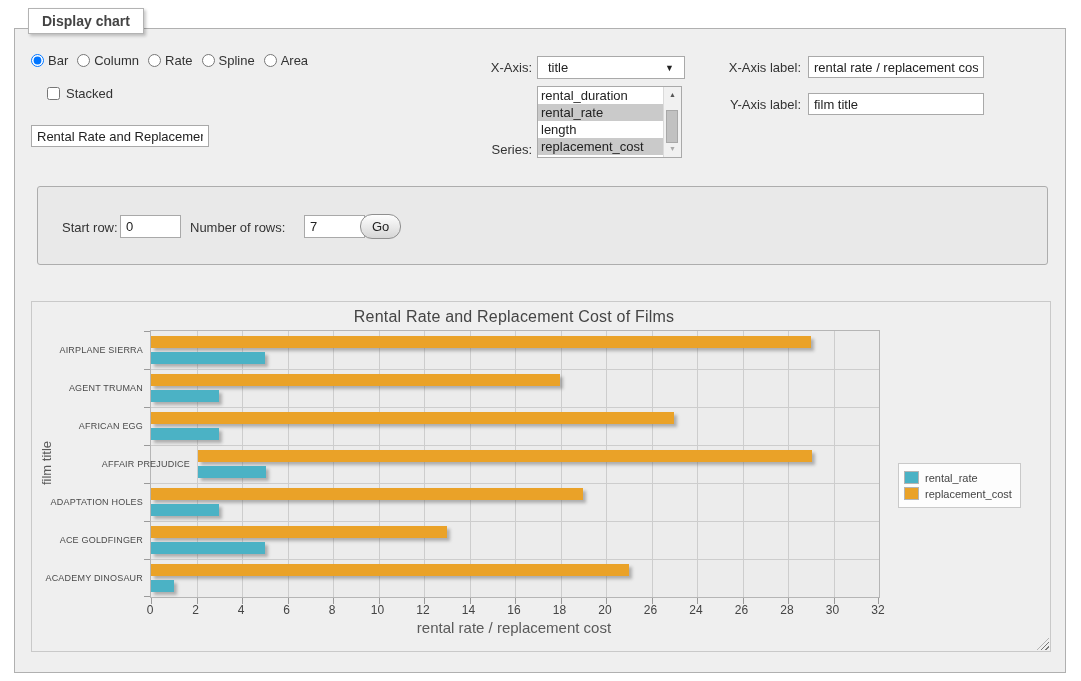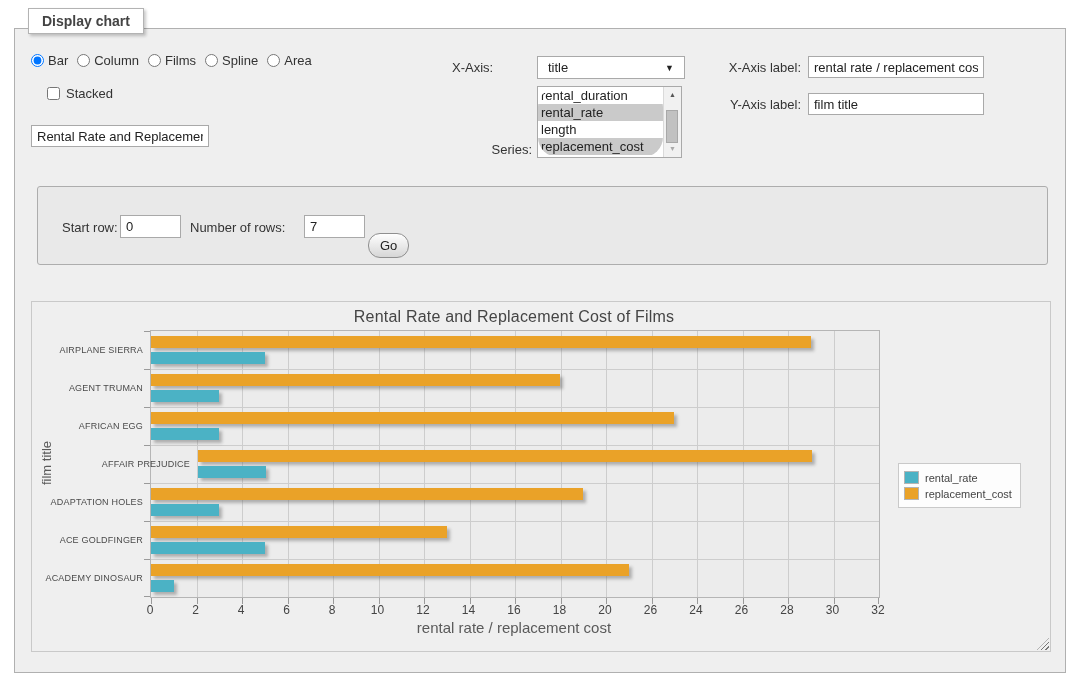--- a/index.html
+++ b/index.html
@@ -14,26 +14,26 @@
 
   
   .radio-row{position:absolute;left:16px;top:24px;display:flex;align-items:center;font-size:13px;color:#333;}
   .radio-item{display:flex;align-items:center;margin-right:9px;}
   .radio-item input{margin:0 4px 0 0;width:13px;height:13px;}
   .stacked-row{position:absolute;left:16px;top:57px;display:flex;align-items:center;font-size:13px;color:#333;padding-left:16px;}
   .stacked-row input{margin:0 6px 0 0;width:13px;height:13px;}
   .title-input{position:absolute;left:16px;top:96px;width:178px;height:22px;}
 
   
-  #x-axis-field-label{position:absolute;left:437px;top:31px;width:80px;}
+  #x-axis-field-label{position:absolute;left:437px;top:31px;width:80px;text-align:right;}
   .select{position:absolute;left:522px;top:27px;width:148px;height:23px;background:#fff;border:1px solid #a9a9a9;box-sizing:border-box;font-size:13px;color:#222;display:flex;align-items:center;padding:0 10px;cursor:default;}
   .select-arrow{margin-left:auto;font-size:9px;color:#222;}
   #series-field-label{position:absolute;left:437px;top:113px;width:80px;text-align:right;}
   .listbox{position:absolute;left:522px;top:57px;width:145px;height:72px;background:#fff;border:1px solid #a9a9a9;box-sizing:border-box;display:flex;}
-  .options{flex:1;overflow:hidden;border-radius:20px;}
+  .options{flex:1;overflow:hidden;}
   .opt{height:17px;line-height:17px;font-size:13px;color:#222;padding:0 3px;white-space:nowrap;}
   .opt.sel{background:#cacaca;}
   .scrollbar{width:17px;background:#f1f1f1;border-left:1px solid #dadada;position:relative;}
   .sb-btn{position:absolute;left:0;width:100%;height:14px;font-size:7px;color:#555;text-align:center;line-height:14px;}
   .sb-btn.up{top:1px;}
   .sb-btn.down{bottom:1px;color:#aaa;}
   .sb-thumb{position:absolute;left:2px;width:12px;top:23px;height:33px;background:#c1c1c1;border:1px solid #a8a8a8;box-sizing:border-box;}
 
   
   #x-axis-label-label{position:absolute;left:686px;top:31px;width:100px;text-align:right;}
@@ -41,21 +41,21 @@
   #x-axis-label-input{position:absolute;left:793px;top:27px;width:176px;height:22px;}
   #y-axis-label-input{position:absolute;left:793px;top:64px;width:176px;height:22px;}
 
   
   .rows-panel{position:absolute;left:22px;top:157px;width:1011px;height:79px;background:#e9e9e9;border:1px solid #adadad;border-radius:3px;box-sizing:border-box;}
   .rows-panel .form-label{position:absolute;top:33px;text-align:right;}
   #start-row-label{left:24px;}
   #start-row-input{position:absolute;left:82px;top:28px;width:61px;height:23px;}
   #num-rows-label{left:152px;}
   #num-rows-input{position:absolute;left:266px;top:28px;width:61px;height:23px;}
-  .go-btn{position:absolute;left:330px;top:27px;height:25px;padding:0 11px;border:1px solid #8f8f8f;border-radius:12px;background:linear-gradient(#fefefe,#d6d6d6);font-size:13px;color:#222;font-family:inherit;cursor:pointer;margin-top:19px;}
+  .go-btn{position:absolute;left:322px;top:27px;height:25px;padding:0 11px;border:1px solid #8f8f8f;border-radius:12px;background:linear-gradient(#fefefe,#d6d6d6);font-size:13px;color:#222;font-family:inherit;cursor:pointer;}
 
   
   #chart-box{position:absolute;left:16px;top:272px;width:1020px;height:351px;background:#efefef;border:1px solid #c9c9c9;box-sizing:border-box;}
   .chart-title{position:absolute;left:118px;top:6px;width:728px;text-align:center;font-size:16px;color:#454545;letter-spacing:.2px;}
   .plot{position:absolute;left:118px;top:28px;width:728px;height:266px;background:#ececec;border:1px solid #b5b5b5;}
   .gv{position:absolute;top:0;width:1px;height:100%;background:#cdcdcd;}
   .gh{position:absolute;left:0;width:100%;height:1px;background:#cdcdcd;}
   .ytick{position:absolute;left:-7px;width:6px;height:1px;background:#9a9a9a;}
   .xtm{position:absolute;bottom:-7px;width:1px;height:6px;background:#9a9a9a;}
   .band{position:absolute;left:0;width:100%;}
@@ -80,21 +80,21 @@
       <label class="radio-item">
         <input type="radio" name="ctype" checked="" style="">
         <span>Bar</span>
       </label>
       <label class="radio-item">
         <input type="radio" name="ctype" style="">
         <span>Column</span>
       </label>
       <label class="radio-item">
         <input type="radio" name="ctype" style="">
-        <span>Films</span>
+        <span>Rate</span>
       </label>
       <label class="radio-item">
         <input type="radio" name="ctype" style="">
         <span>Spline</span>
       </label>
       <label class="radio-item">
         <input type="radio" name="ctype" style="">
         <span>Area</span>
       </label>
     </div>

